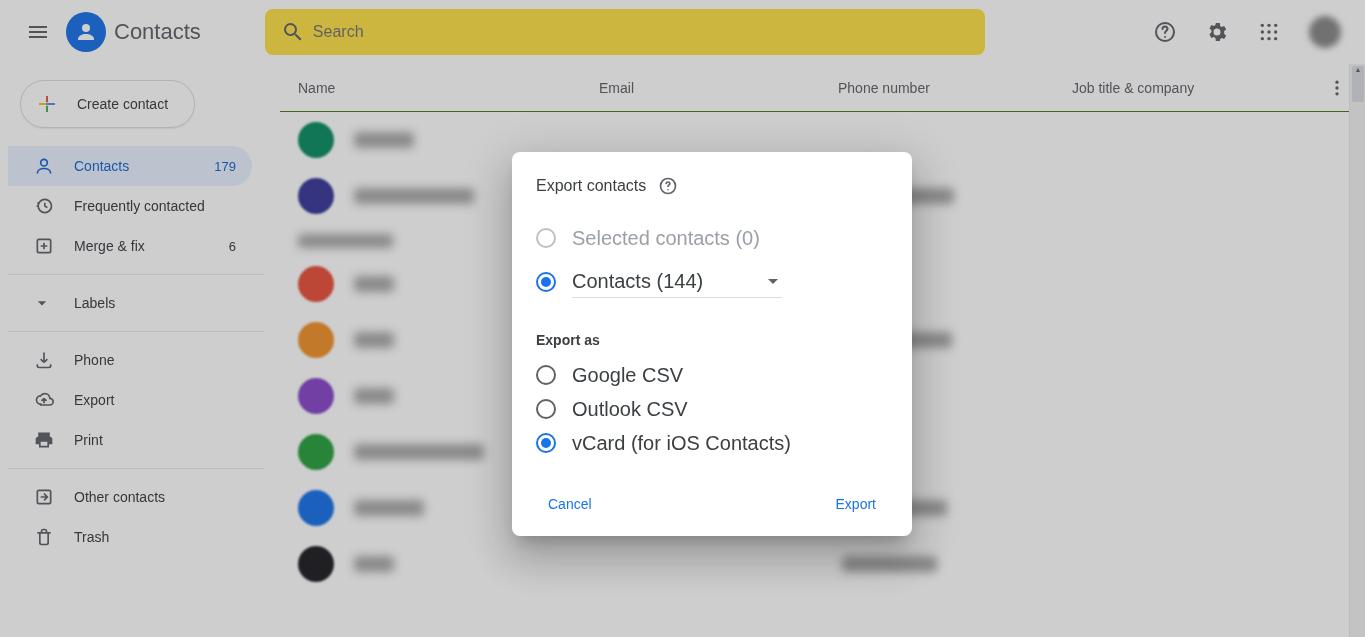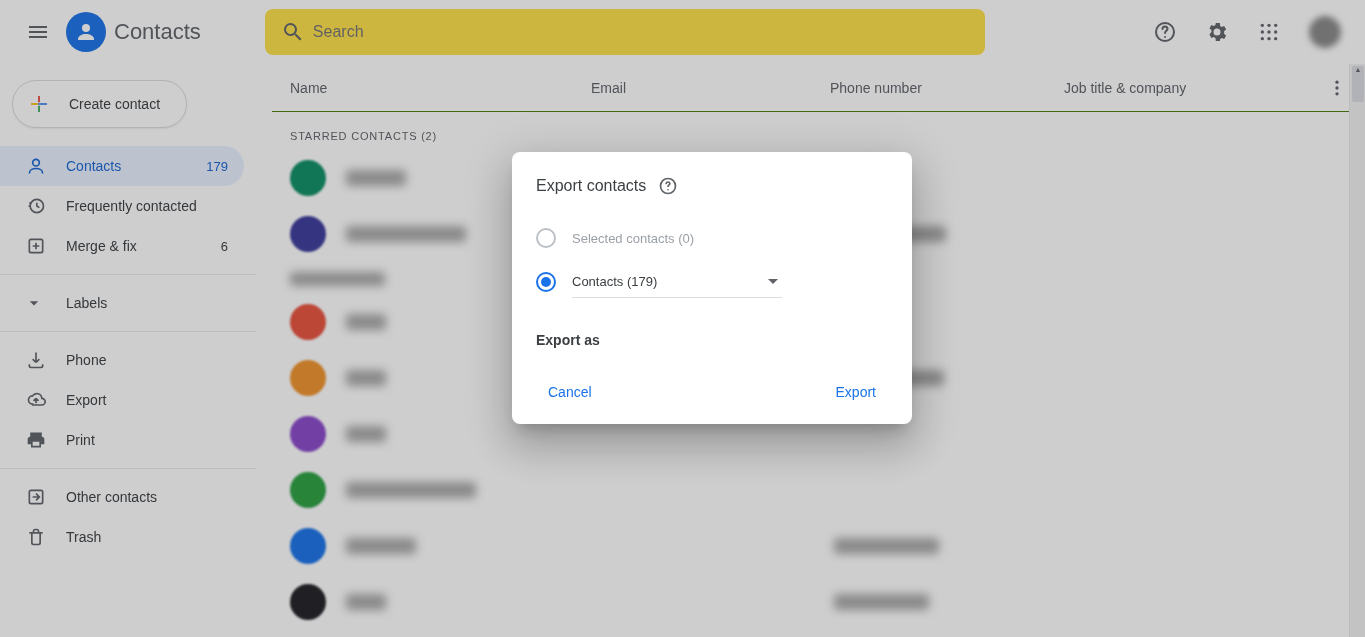--- a/index.html
+++ b/index.html
@@ -14,21 +14,21 @@
   .search-bar { flex:0 0 720px; height:46px; background:#fde047; border-radius:8px; display:flex; align-items:center; margin-left:64px; padding:0 8px; }
   .search-icon-wrap { width:40px; height:40px; display:flex; align-items:center; justify-content:center; }
   .search-input { flex:1; border:none; background:transparent; font-size:16px; color:#5f6368; outline:none; }
   .header-spacer { flex:1; }
   .header-icons { display:flex; align-items:center; gap:12px; padding-right:16px; }
   .hicon { width:40px; height:40px; display:flex; align-items:center; justify-content:center; border-radius:50%; cursor:pointer; }
   .avatar { width:32px; height:32px; background:#888; border-radius:50%; filter: blur(3px); margin-left:8px; }
 
   
   .body-wrap { display:flex; height:calc(100% - 64px); }
-  .sidebar { width:256px; padding-top:8px; }
+  .sidebar { width:256px; padding-top:8px;margin-left:8px; }
   .create-btn { margin:8px 0 18px 12px; height:48px; width:175px; border:1px solid #dadce0; border-radius:24px; display:flex; align-items:center; padding:0 18px 0 10px; background:#fff; box-shadow:0 1px 2px rgba(60,64,67,.08); cursor:pointer; }
   .create-btn span.lbl { font-size:14px; color:#3c4043; margin-left:14px; font-weight:500; }
   .nav-item { height:40px; display:flex; align-items:center; padding:0 16px 0 24px; border-radius:0 20px 20px 0; margin-right:12px; color:#3c4043; cursor:pointer; }
   .nav-item.active { background:#e8f0fe; color:#1967d2; font-weight:500; }
   .nav-item .nicon { width:24px; margin-right:18px; display:flex; align-items:center; justify-content:center; }
   .nav-item .nlabel { flex:1; font-size:14px; }
   .nav-item .nbadge { font-size:13px; }
   .nav-item.active .nbadge { color:#1967d2; font-weight:500; }
   .nav-sep { height:1px; background:#e8eaed; margin:8px 0; }
   .labels-row { height:40px; display:flex; align-items:center; padding:0 16px 0 24px; color:#3c4043; cursor:pointer; }
@@ -58,21 +58,21 @@
   .dialog { position:absolute; left:512px; top:152px; width:400px; background:#fff; border-radius:8px; box-shadow:0 11px 15px -7px rgba(0,0,0,.2),0 24px 38px 3px rgba(0,0,0,.14),0 9px 46px 8px rgba(0,0,0,.12); padding:24px 24px 8px 24px; }
   .dlg-head { display:flex; align-items:center; gap:12px; }
   .dlg-title { font-size:16px; color:#3c4043; }
   .dlg-help { width:20px; height:20px; display:flex; align-items:center; justify-content:center; }
   .radio-row { display:flex; align-items:center; height:36px; margin-top:8px; gap:16px; }
   .radio-row.first { margin-top:24px; }
   .radio { width:20px; height:20px; border:2px solid #5f6368; border-radius:50%; flex-shrink:0; display:flex; align-items:center; justify-content:center; cursor:pointer; }
   .radio.checked { border-color:#1a73e8; }
   .radio.checked:after { content:""; width:10px; height:10px; background:#1a73e8; border-radius:50%; }
   .radio.disabled { border-color:#bdc1c6; cursor:default; }
-  .rlabel { font-size:13px; color:#3c4043; }
+  .rlabel { font-size:20px; color:#3c4043; }
   .rlabel.disabled { color:#9aa0a6; }
   .dropdown-wrap { flex:1; border-bottom:1px solid #dadce0; height:32px; display:flex; align-items:center; justify-content:space-between; padding-right:4px; cursor:pointer; max-width:210px; }
   .dropdown-arrow { width:0; height:0; border-left:5px solid transparent; border-right:5px solid transparent; border-top:5px solid #5f6368; }
   .section-h { font-size:14px; font-weight:700; color:#3c4043; margin-top:32px; }
   .format-group { margin-top:10px; }
   .format-row { display:flex; align-items:center; height:34px; gap:16px; }
   .dlg-actions { display:flex; justify-content:space-between; gap:8px; margin-top:28px; padding-bottom:8px; }
   .dlg-btn { padding:8px 12px; font-size:14px; font-weight:500; color:#1a73e8; background:none; border:none; border-radius:4px; cursor:pointer; }
 
   .scrollbar-track { position:absolute; top:64px; right:0; width:16px; height:calc(100% - 64px); background:#f1f1f1; border-left:1px solid #e8eaed; }
@@ -245,21 +245,20 @@
       <div class="col-h ch-job">Job title &amp; company</div>
       <div class="col-more">
         <svg width="20" height="20" viewBox="0 0 24 24" fill="#5f6368">
             <circle cx="12" cy="5" r="2"></circle>
             <circle cx="12" cy="12" r="2"></circle>
             <circle cx="12" cy="19" r="2"></circle>
           </svg>
       </div>
     </div>
 
-    <div class="section-label">STARRED CONTACTS (2)</div>
 
     <div class="contact-row">
         <div class="avatar-dot" style="background:#0d8f63;"></div>
         <div class="blur-text contact-name-blur" style="width:60px;"></div>
       </div>
     <div class="contact-row">
         <div class="avatar-dot" style="background:#3b3a9b;"></div>
         <div class="blur-text contact-name-blur" style="width:120px;"></div>
         <div class="blur-text" style="width:110px;margin-left:370px;"></div>
       </div>
@@ -316,24 +315,38 @@
     </span>
   </div>
 
   <div class="radio-row first">
     <div class="radio disabled"></div>
     <span class="rlabel disabled">Selected contacts (0)</span>
   </div>
   <div class="radio-row">
     <div class="radio checked"></div>
     <div class="dropdown-wrap">
-      <span class="rlabel">Contacts (179)</span>
+      <span class="rlabel">Contacts (144)</span>
       <span class="dropdown-arrow"></span>
     </div>
   </div>
 
   <div class="section-h">Export as</div>
+  <div class="format-group">
+    <div class="format-row">
+      <div class="radio"></div>
+      <span class="rlabel">Google CSV</span>
+    </div>
+    <div class="format-row">
+      <div class="radio"></div>
+      <span class="rlabel">Outlook CSV</span>
+    </div>
+    <div class="format-row">
+      <div class="radio checked"></div>
+      <span class="rlabel">vCard (for iOS Contacts)</span>
+    </div>
+  </div>
 
   <div class="dlg-actions">
     <button class="dlg-btn">Cancel</button>
     <button class="dlg-btn">Export</button>
   </div>
 </div>
 
 </body></html>

